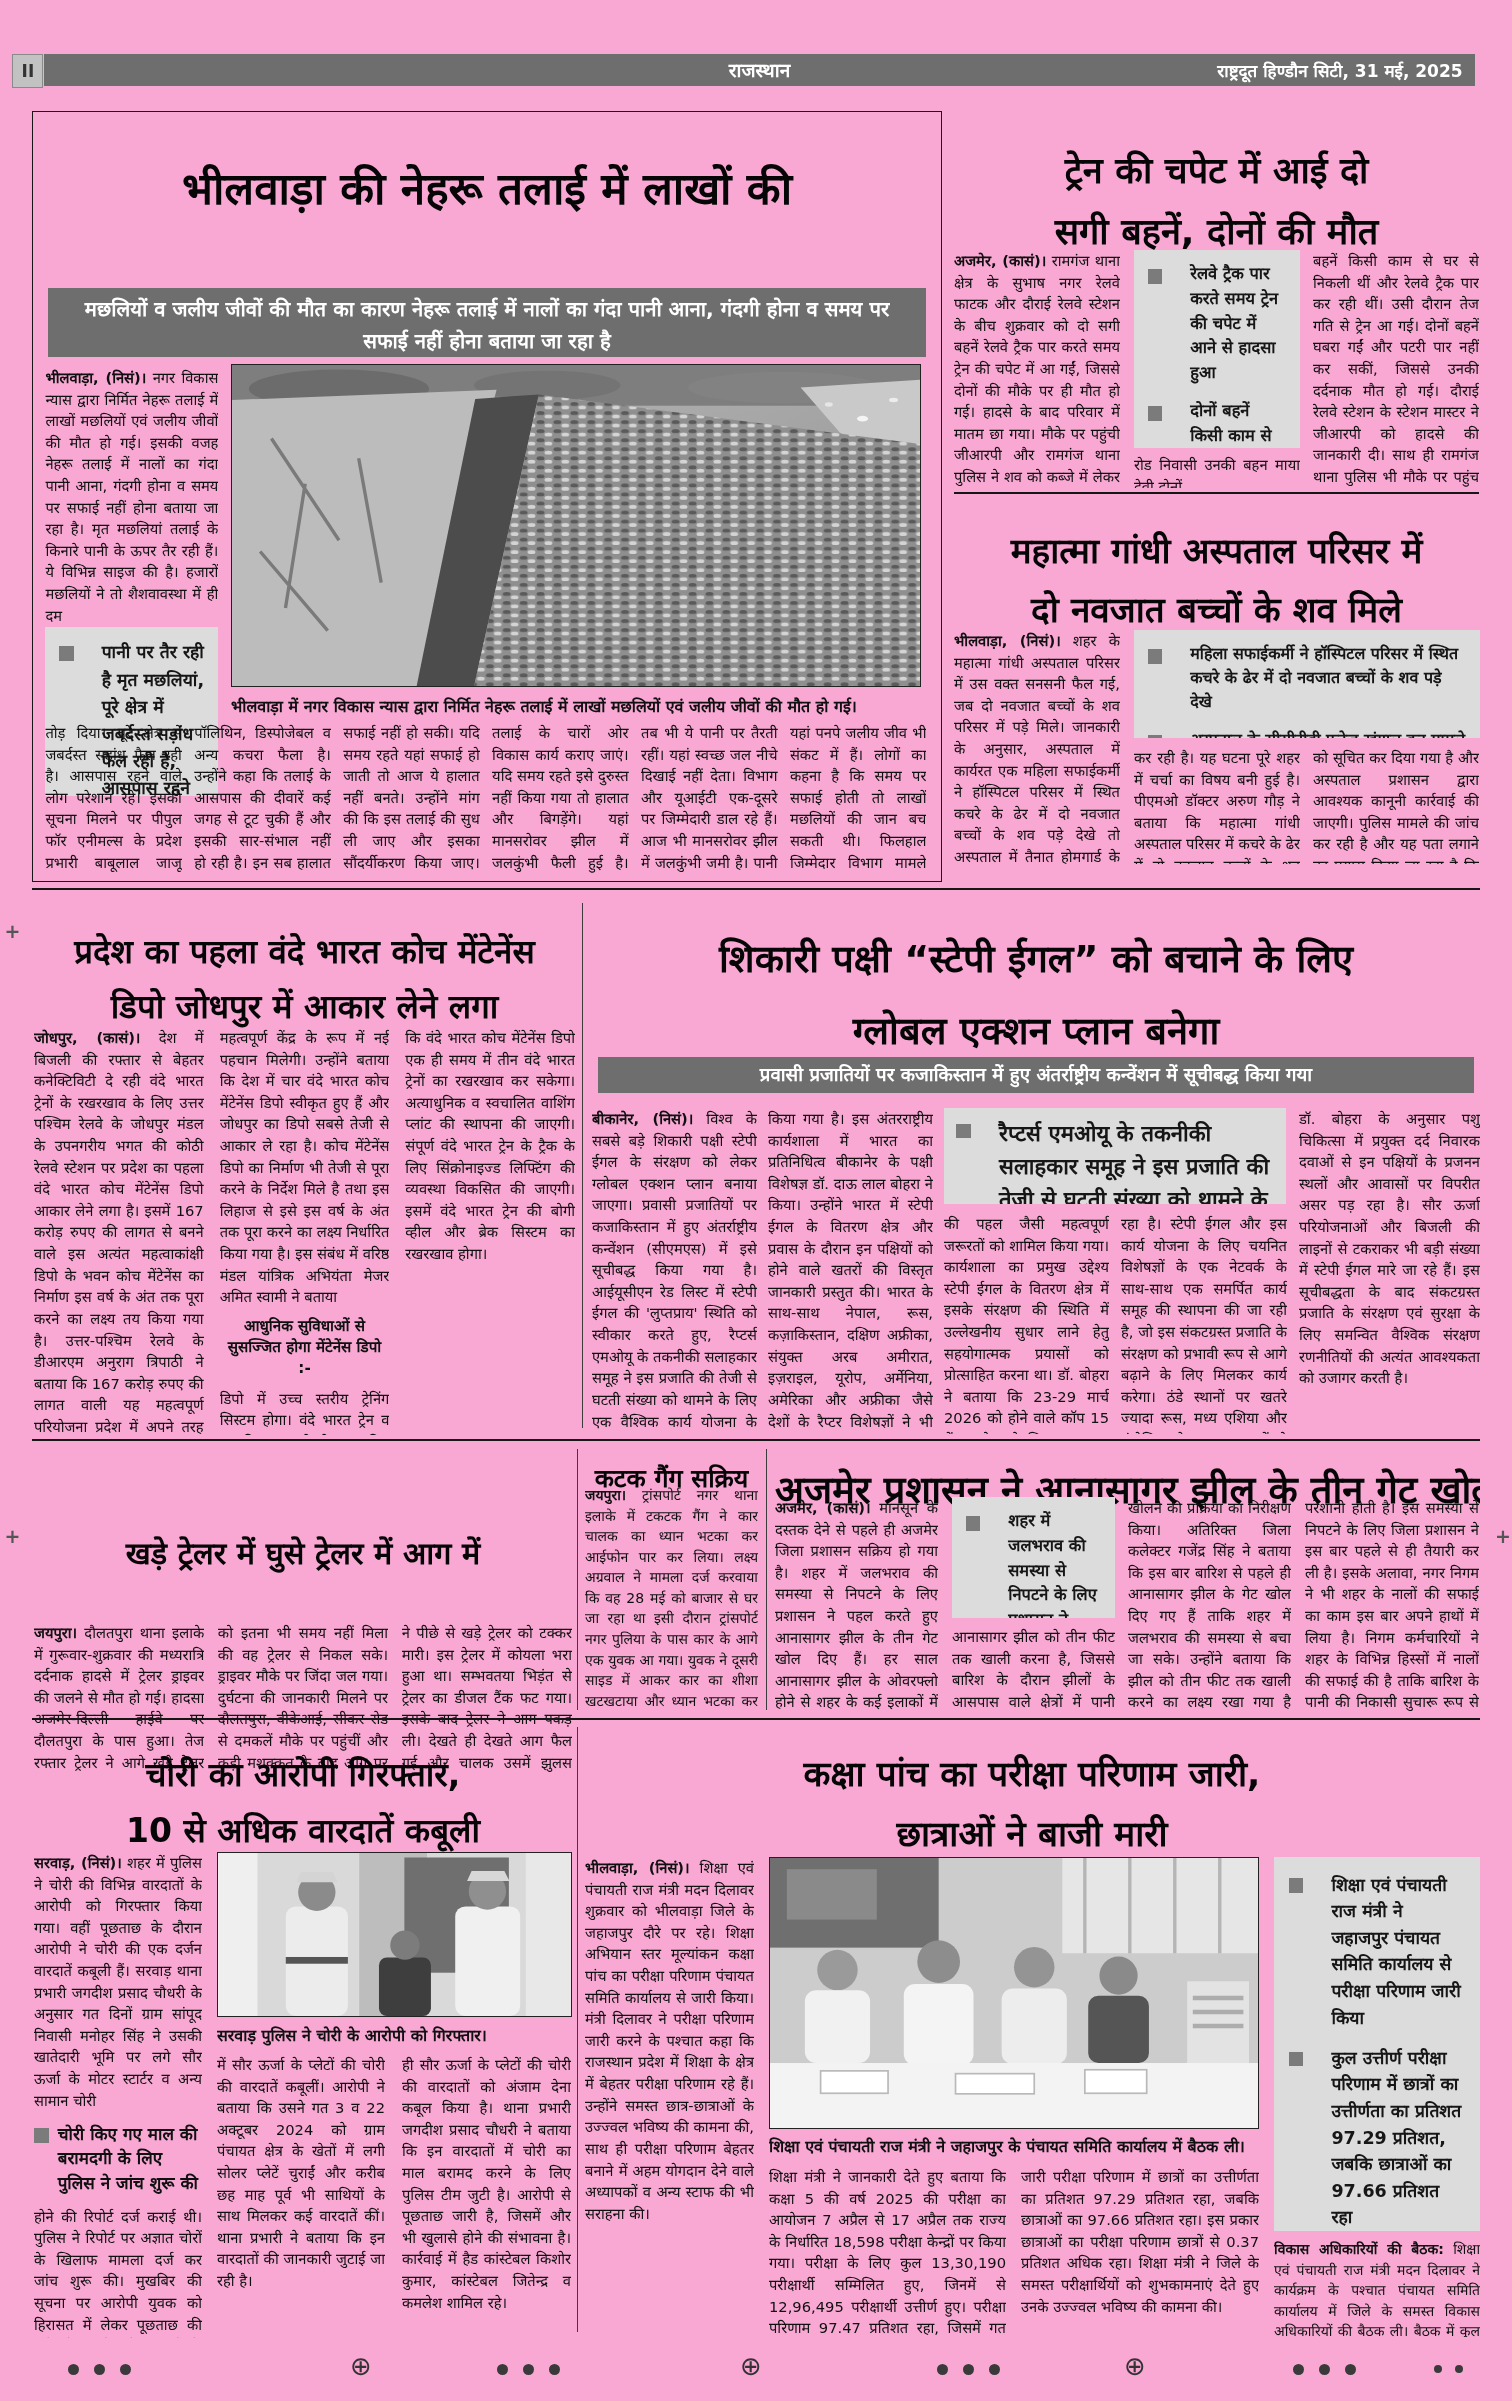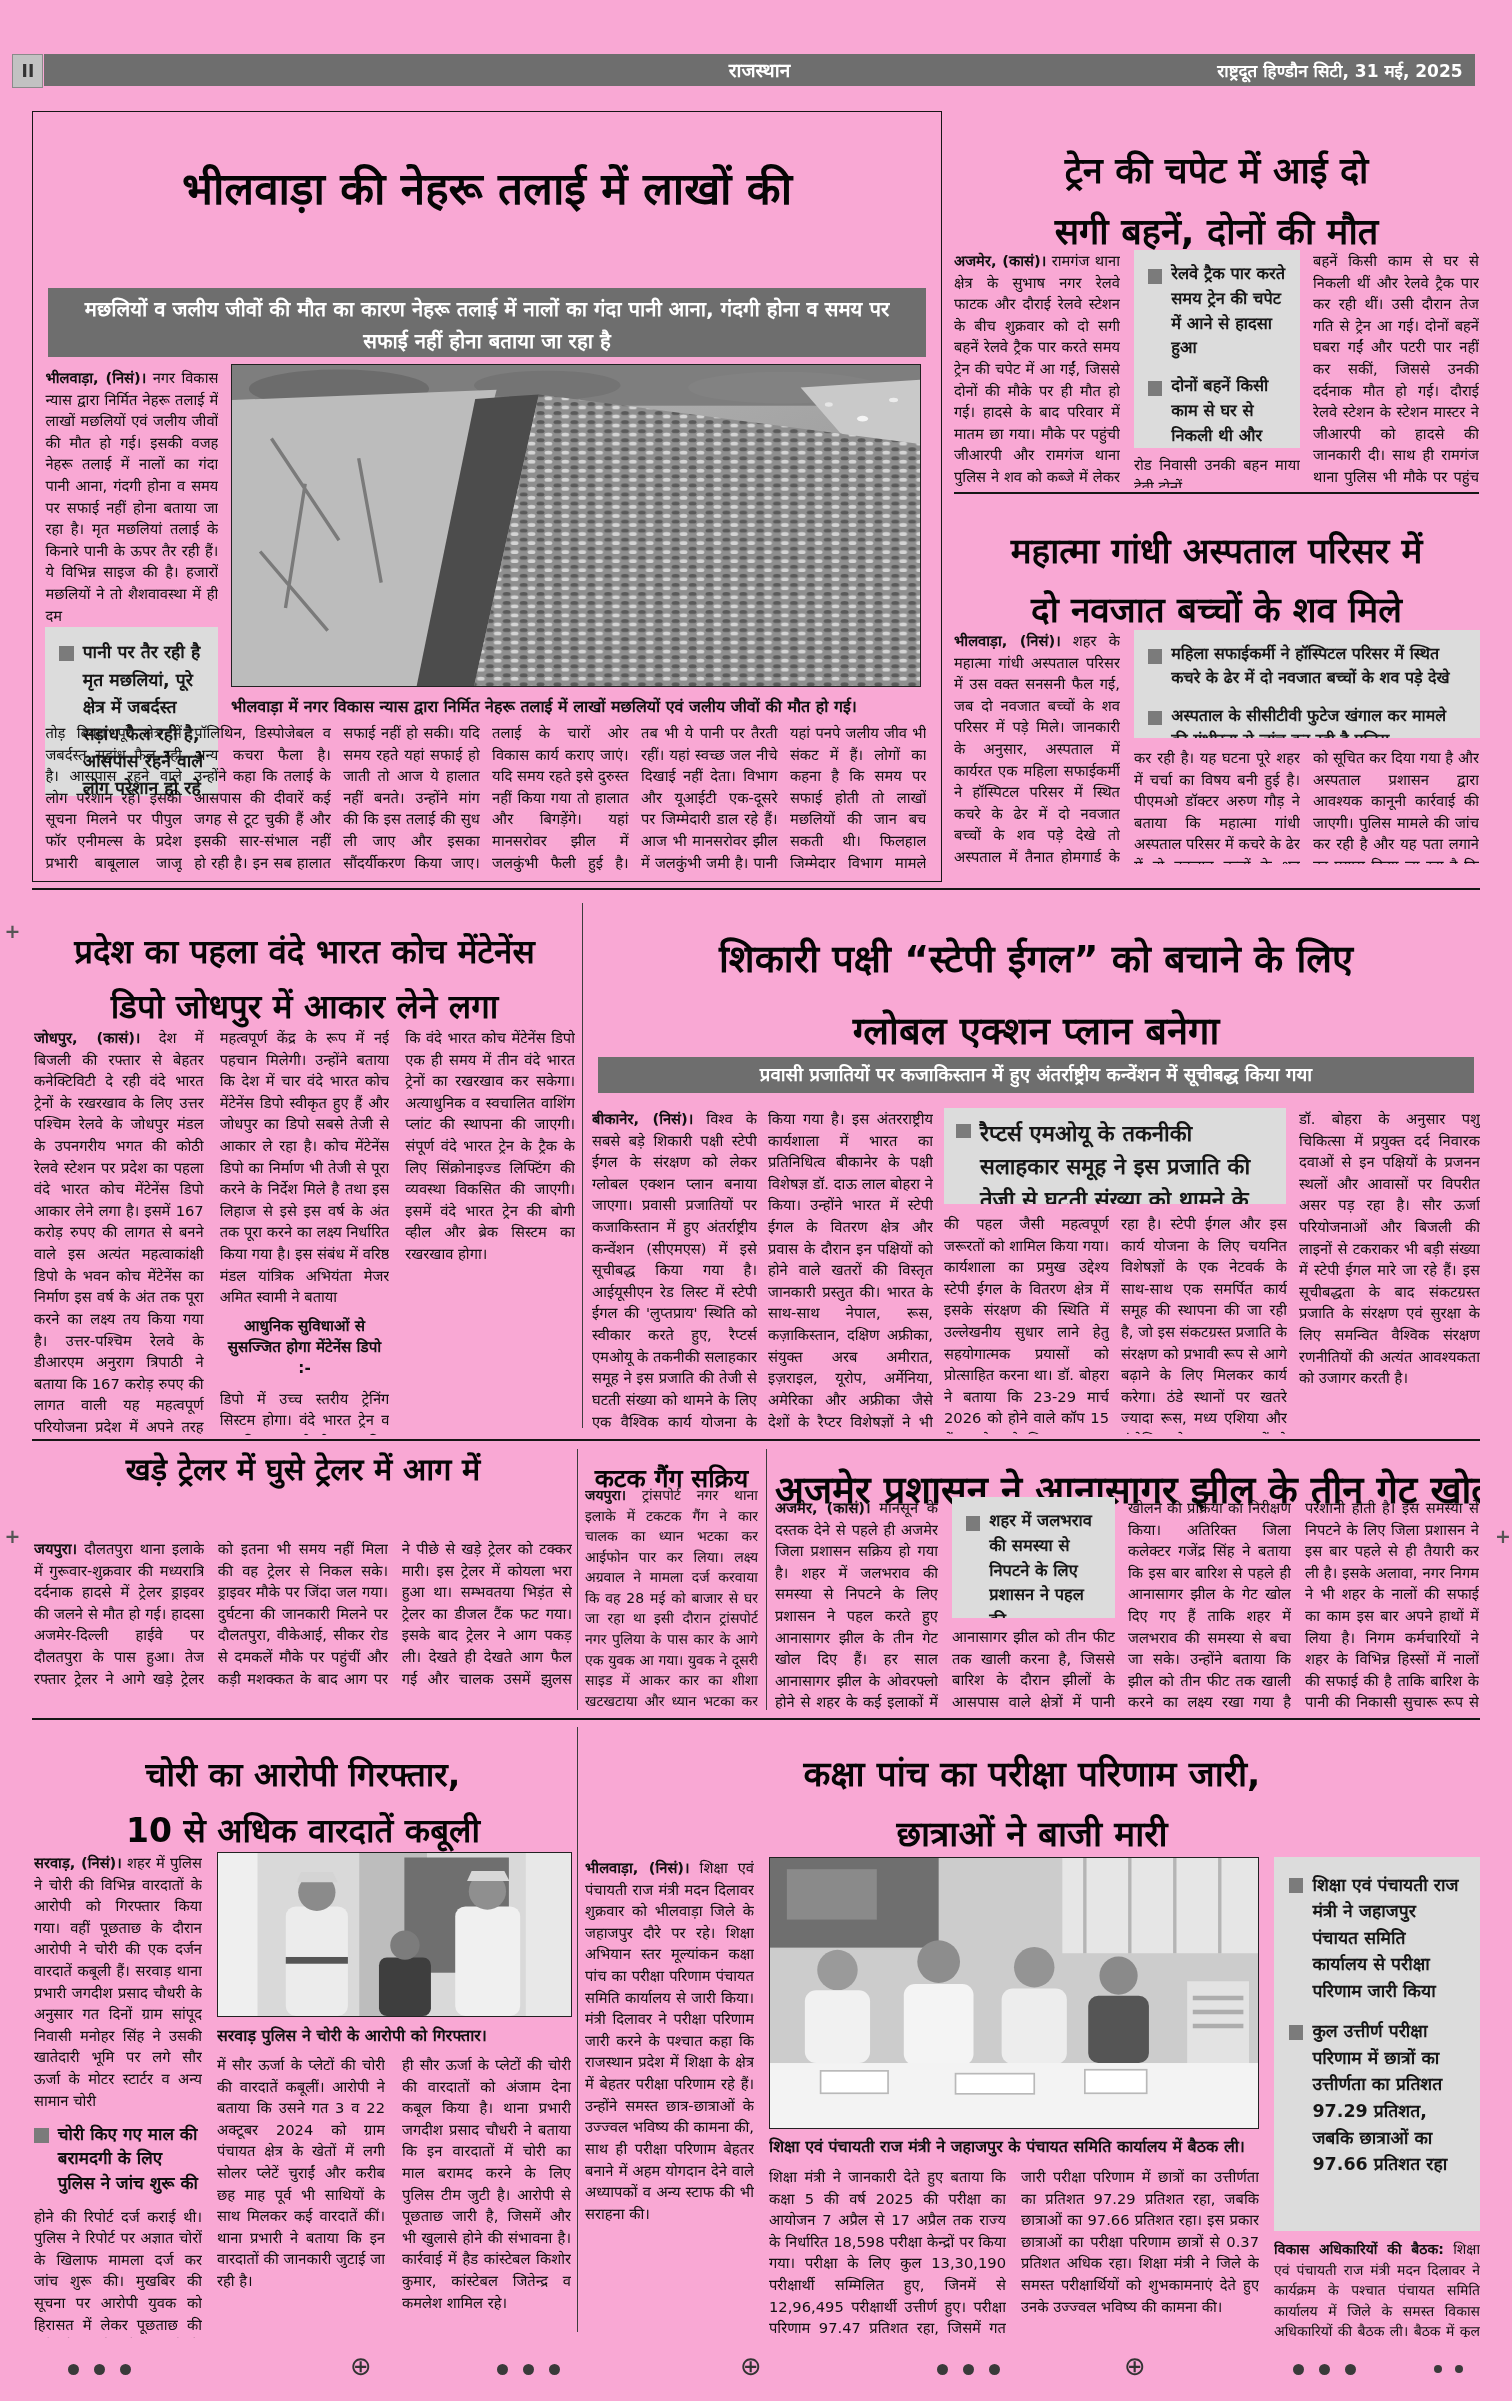--- a/index.html
+++ b/index.html
@@ -13,21 +13,21 @@
   .mast-section{position:absolute;left:0;right:0;top:0;height:32px;display:flex;align-items:center;justify-content:center;
                 font-size:19px;font-weight:700}
   .mast-edition{position:absolute;right:12.4px;top:0;height:32px;display:flex;align-items:center;font-size:17px;font-weight:700}
   
   .hl{font-weight:800;text-align:center;color:#060606;letter-spacing:0}
   .hl .l{display:block;white-space:nowrap;overflow:hidden}
   .body-txt{font-size:14.7px;line-height:1.47;text-align:justify;overflow:hidden;margin:0}
   .body-txt b{font-weight:700}
   .graybar{background:#6e6e6e;color:#fff;font-weight:700;text-align:center}
   .bulletbox{background:#dcdcdc;overflow:hidden;padding:12.4px 13.6px;box-sizing:border-box}
-  .bullet{display:flex;gap:9px;margin-bottom:13.6px}
+  .bullet{display:flex;gap:28px;margin-bottom:13.6px}
   .sq{flex:0 0 14.7px;width:14.7px;height:14.7px;background:#7b7b7b;margin-top:6.8px}
   .btxt{font-weight:700;color:#161616}
   .caption{font-weight:700;font-size:16px;overflow:hidden;white-space:nowrap}
   .vrule{position:absolute;width:1.1px;background:#3c3c3c}
   .hrule{position:absolute;height:1.7px;background:#161616}
   .colrow{display:flex}
   .colrow .c{overflow:hidden}
   .subhead-inline{font-weight:700;text-align:center;font-size:15.2px;line-height:1.4;margin:8px 0}
   
   .artA{left:32px;top:111px;width:910px;height:771px;border:1.7px solid #161616;box-sizing:border-box}
@@ -68,21 +68,21 @@
   .a5-sub{left:5.6px;right:5.6px;top:159px;height:36px;font-size:18.6px;line-height:36px}
   .a5-body{left:0;top:210px;width:888px;height:326px}
   .a5-c1{left:0;top:0;width:165px;height:326px}
   .a5-c2{left:176px;top:0;width:165px;height:326px}
   .a5-box{left:352px;top:0;width:342px;height:96px;padding:9px 12.4px}
   .a5-box .btxt{font-size:22px;line-height:1.5}
   .a5-c3{left:352px;top:105px;width:165px;height:221px}
   .a5-c4{left:529px;top:105px;width:166px;height:221px}
   .a5-c5{left:707px;top:0;width:181px;height:326px}
   
-  .artF1{left:34px;top:1421px;width:538px;height:270px}
+  .artF1{left:34px;top:1505px;width:538px;height:270px}
   .a6-hl{left:0;right:0;top:2.3px;font-size:30.5px;line-height:52px}
   .a6-cols{left:0;top:117px;width:538px;height:152px;gap:13.6px}
   .a6-cols .c{flex:1}
   .artF2{left:585px;top:1443px;width:173px;height:270px}
   .a7-hl{left:0;right:0;top:3.4px;font-size:25px;line-height:32px}
   .a7-body{left:0;top:42px;width:173px;height:226px;font-size:14px}
   .artF3{left:775px;top:1443px;width:705px;height:270px}
   .a8-hl{left:0;right:0;top:0;font-size:38px;line-height:44px}
   .a8-c1{left:0;top:54px;width:163px;height:216px}
   .a8-box{left:177px;top:54px;width:163px;height:121px}

